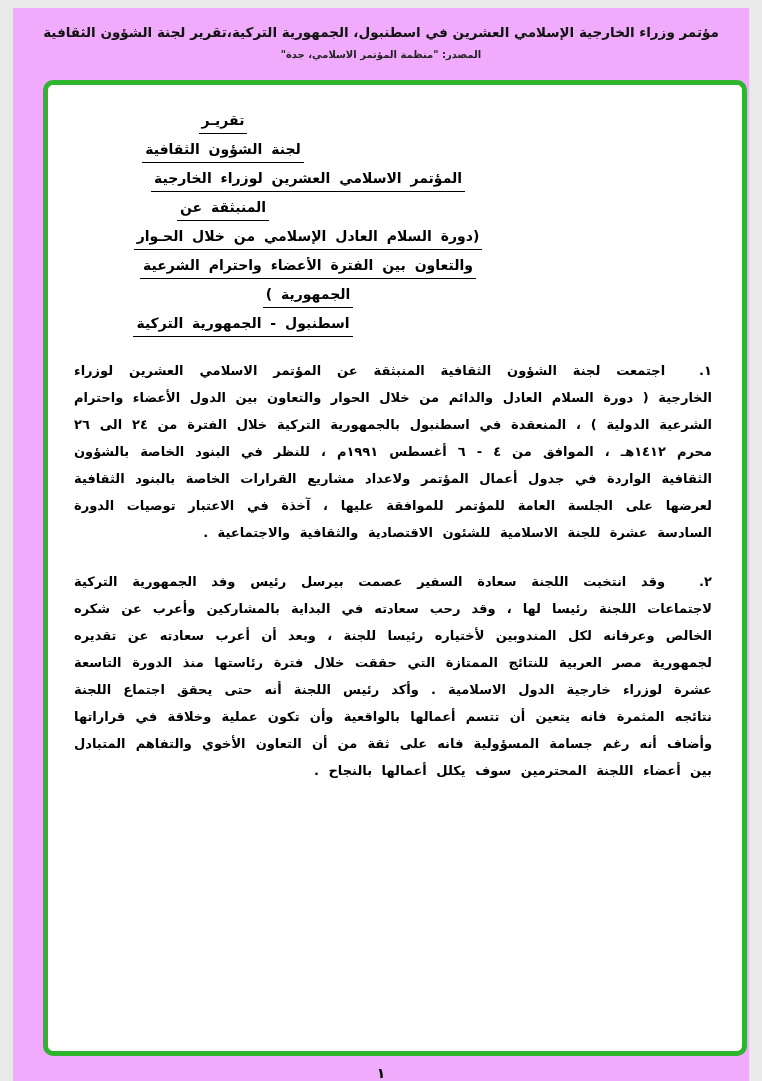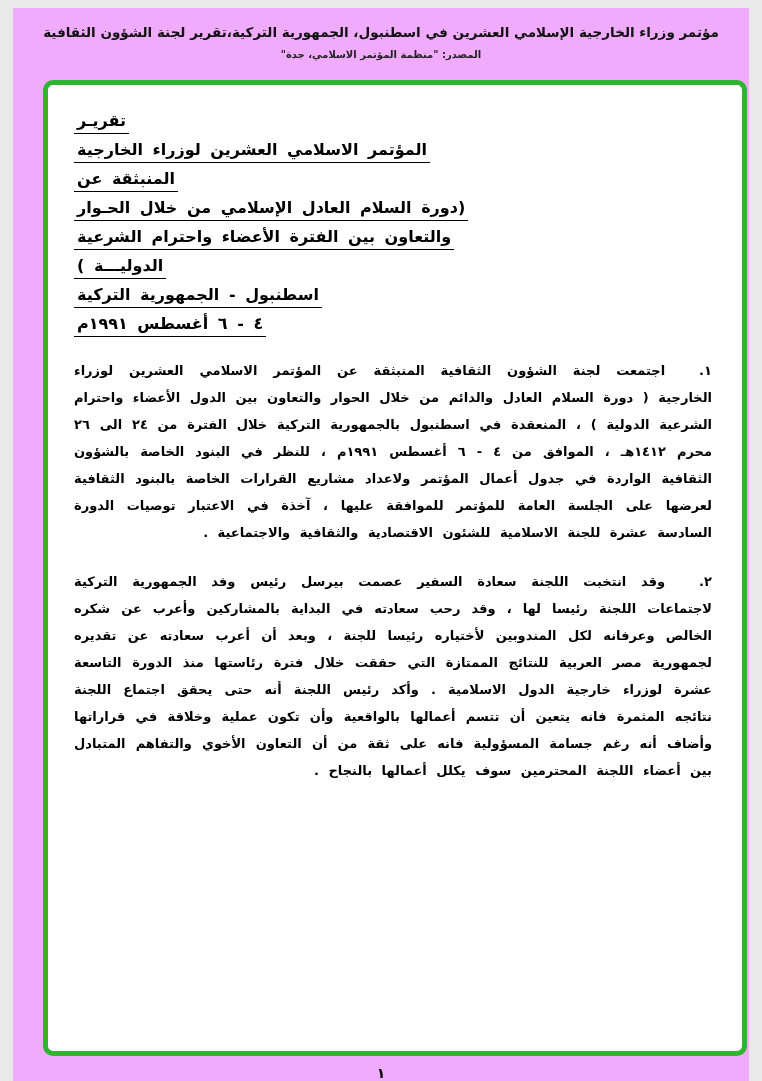--- a/index.html
+++ b/index.html
@@ -45,22 +45,22 @@
     border-radius:10px;
     padding:24px 30px 18px 26px;
     overflow:hidden;
     background:#fff;
   }
   .title-block {
     margin-top:2px;
     margin-bottom:20px;
   }
   .tline {
-    text-align:left;
-    font-size:16px;
+    text-align:center;
+    font-size:14px;
     font-weight:bold;
     color:#000;
     margin-bottom:6px;
     word-spacing:4px;
   }
   .tline > span {
     display:inline-block;
     line-height:19px;
     padding:0 3px 3px 3px;
     border-bottom:1.5px solid #000;
@@ -102,27 +102,27 @@
 
   <div class="doc-header">
     <div class="h-title">مؤتمر وزراء الخارجية الإسلامي العشرين في اسطنبول، الجمهورية التركية،تقرير لجنة الشؤون الثقافية</div>
     <div class="h-source">المصدر: "منظمة المؤتمر الاسلامي، جدة"</div>
   </div>
 
   <div class="frame" style="border-color: rgb(46, 180, 46);">
 
     <div class="title-block">
       <div class="tline t-stack"><span>تقريـر</span></div>
+      <div class="tline t-stack"><span>لجنة الشؤون الثقافية</span></div>
       <div class="tline t-wide"><span>المؤتمر الاسلامي العشرين لوزراء الخارجية</span></div>
       <div class="tline t-stack"><span>المنبثقة عن</span></div>
       <div class="tline t-wide"><span>(دورة السلام العادل الإسلامي من خلال الحـوار</span></div>
       <div class="tline t-wide"><span>والتعاون بين الفترة الأعضاء واحترام الشرعية</span></div>
-      <div class="tline t-wide"><span>الدوليـــة )</span></div>
+      <div class="tline t-wide"><span>الجمهورية )</span></div>
       <div class="tline t-city"><span>اسطنبول - الجمهورية التركية</span></div>
-      <div class="tline t-date"><span>٤ - ٦ أغسطس ١٩٩١م</span></div>
     </div>
 
     <p class="para"><span class="pnum">١.</span><span>اجتمعت لجنة الشؤون الثقافية المنبثقة عن المؤتمر الاسلامي العشرين لوزراء الخارجية ( دورة السلام العادل والدائم من خلال الحوار والتعاون بين الدول الأعضاء واحترام الشرعية الدولية ) ، المنعقدة في اسطنبول بالجمهورية التركية خلال الفترة من ٢٤ الى ٢٦ محرم ١٤١٢هـ ، الموافق من ٤ - ٦ أغسطس ١٩٩١م ، للنظر في البنود الخاصة بالشؤون الثقافية الواردة في جدول أعمال المؤتمر ولاعداد مشاريع القرارات الخاصة بالبنود الثقافية لعرضها على الجلسة العامة للمؤتمر للموافقة عليها ، آخذة في الاعتبار توصيات الدورة السادسة عشرة للجنة الاسلامية للشئون الاقتصادية والثقافية والاجتماعية .</span></p>
 
     <p class="para"><span class="pnum">٢.</span><span>وقد انتخبت اللجنة سعادة السفير عصمت بيرسل رئيس وفد الجمهورية التركية لاجتماعات اللجنة رئيسا لها ، وقد رحب سعادته في البداية بالمشاركين وأعرب عن شكره الخالص وعرفانه لكل المندوبين لأختياره رئيسا للجنة ، وبعد أن أعرب سعادته عن تقديره لجمهورية مصر العربية للنتائج الممتازة التي حققت خلال فترة رئاستها منذ الدورة التاسعة عشرة لوزراء خارجية الدول الاسلامية . وأكد رئيس اللجنة أنه حتى يحقق اجتماع اللجنة نتائجه المثمرة فانه يتعين أن تتسم أعمالها بالواقعية وأن تكون عملية وخلاقة في قراراتها وأضاف أنه رغم جسامة المسؤولية فانه على ثقة من أن التعاون الأخوي والتفاهم المتبادل بين أعضاء اللجنة المحترمين سوف يكلل أعمالها بالنجاح .</span></p>
 
   </div>
 
   <div class="page-number">١</div>
 

